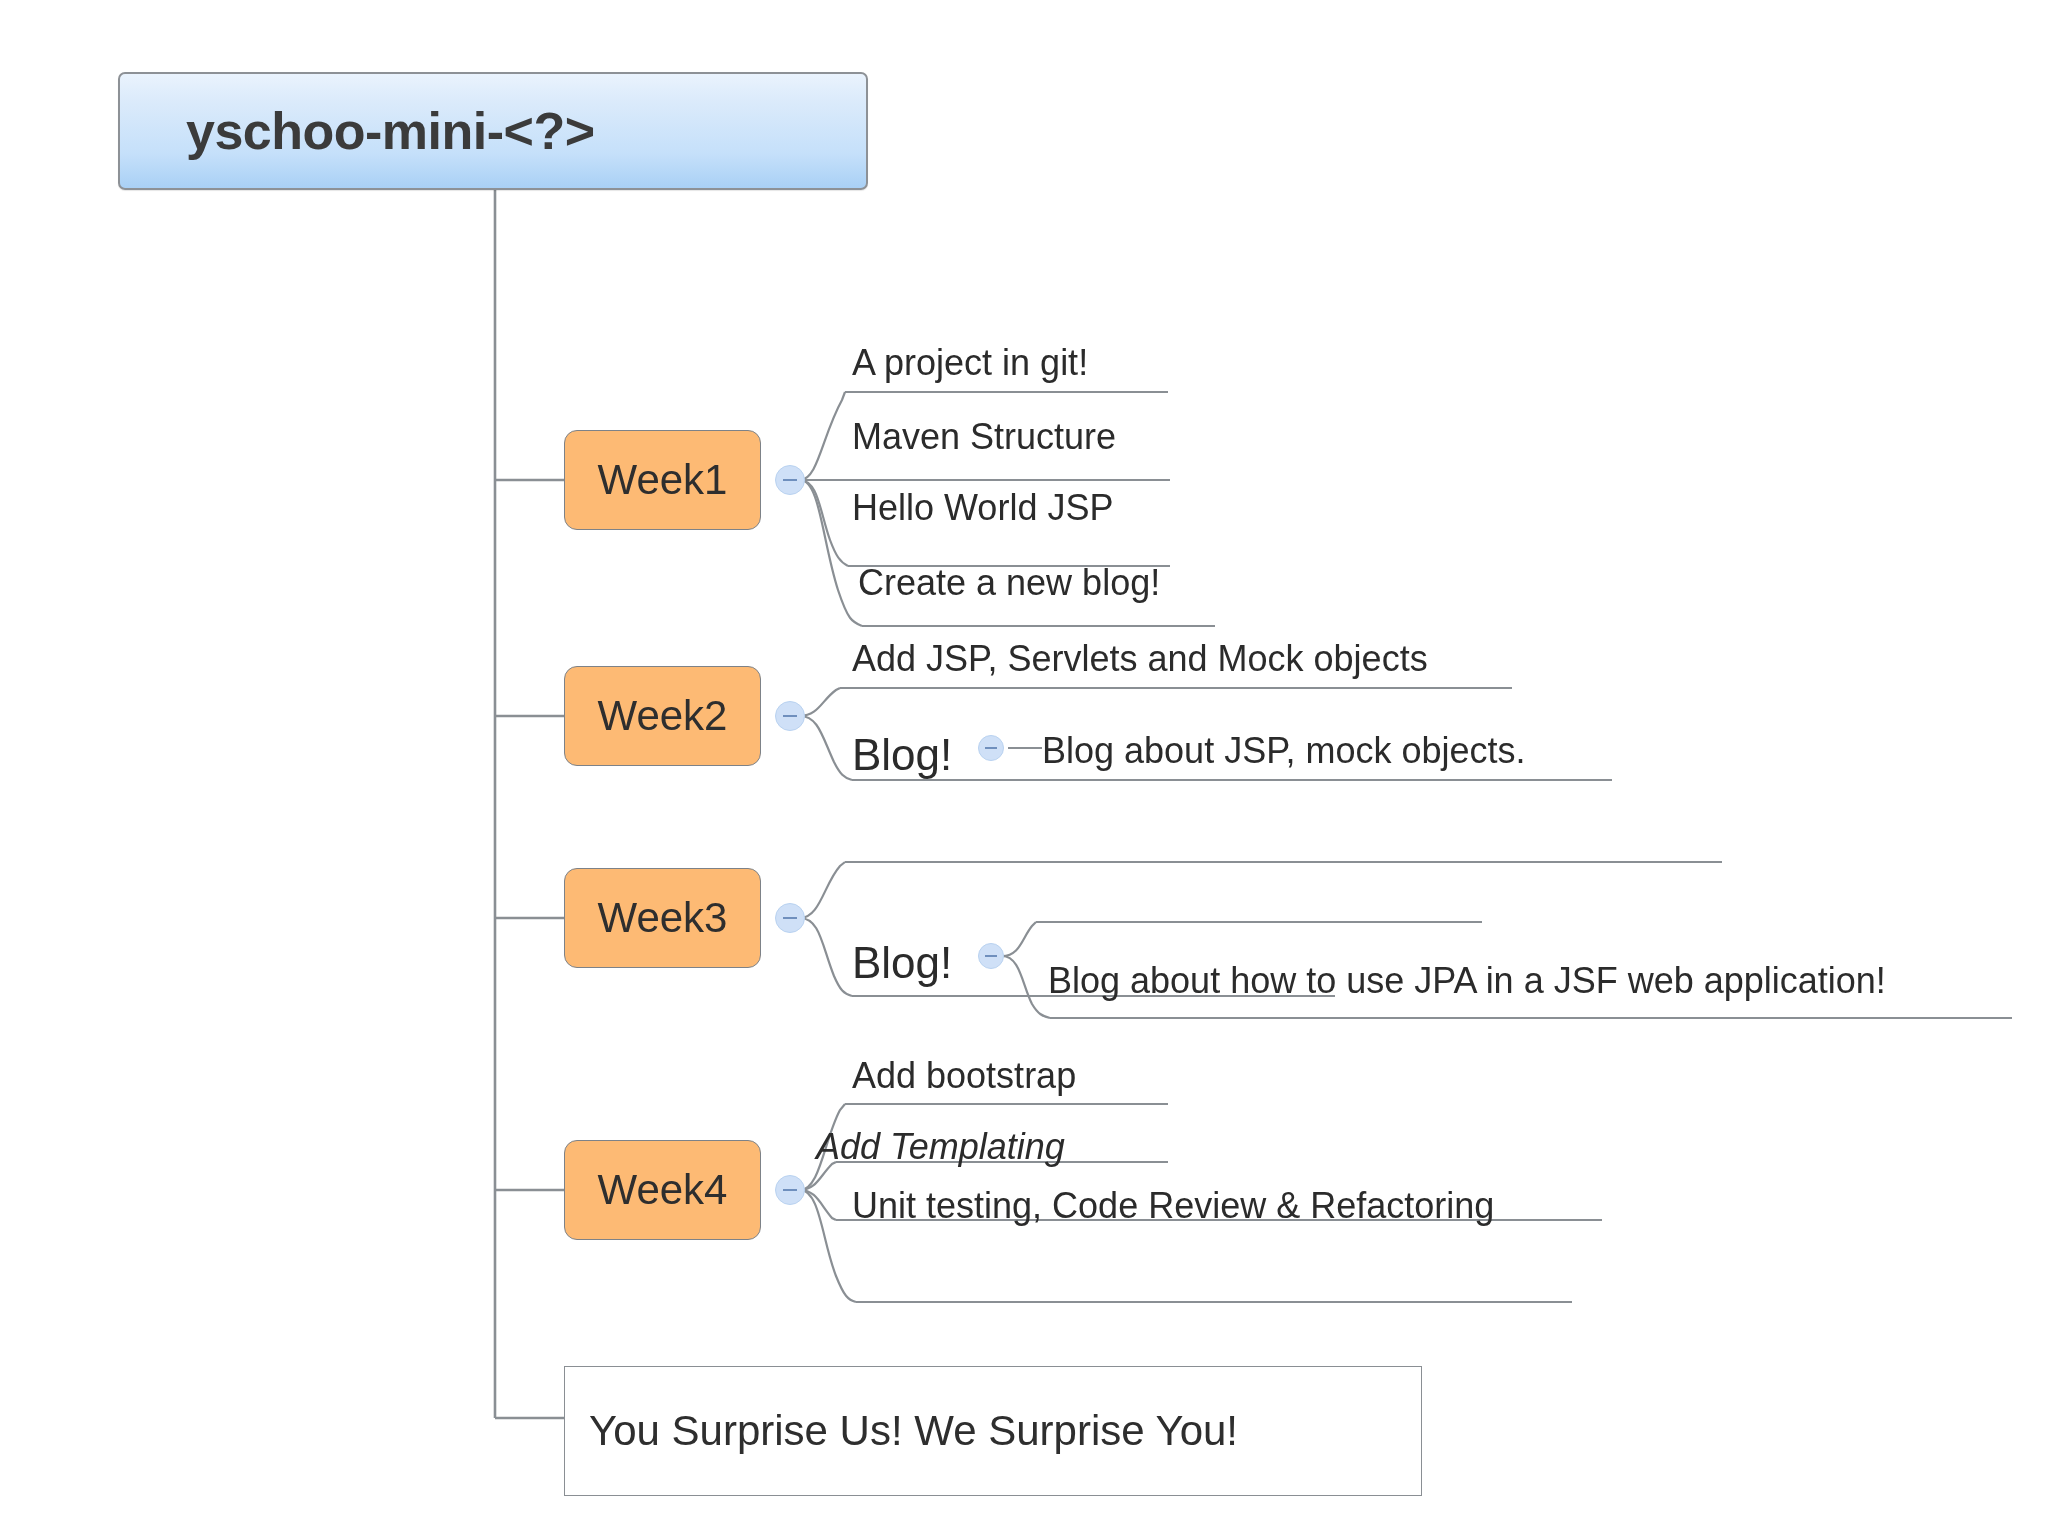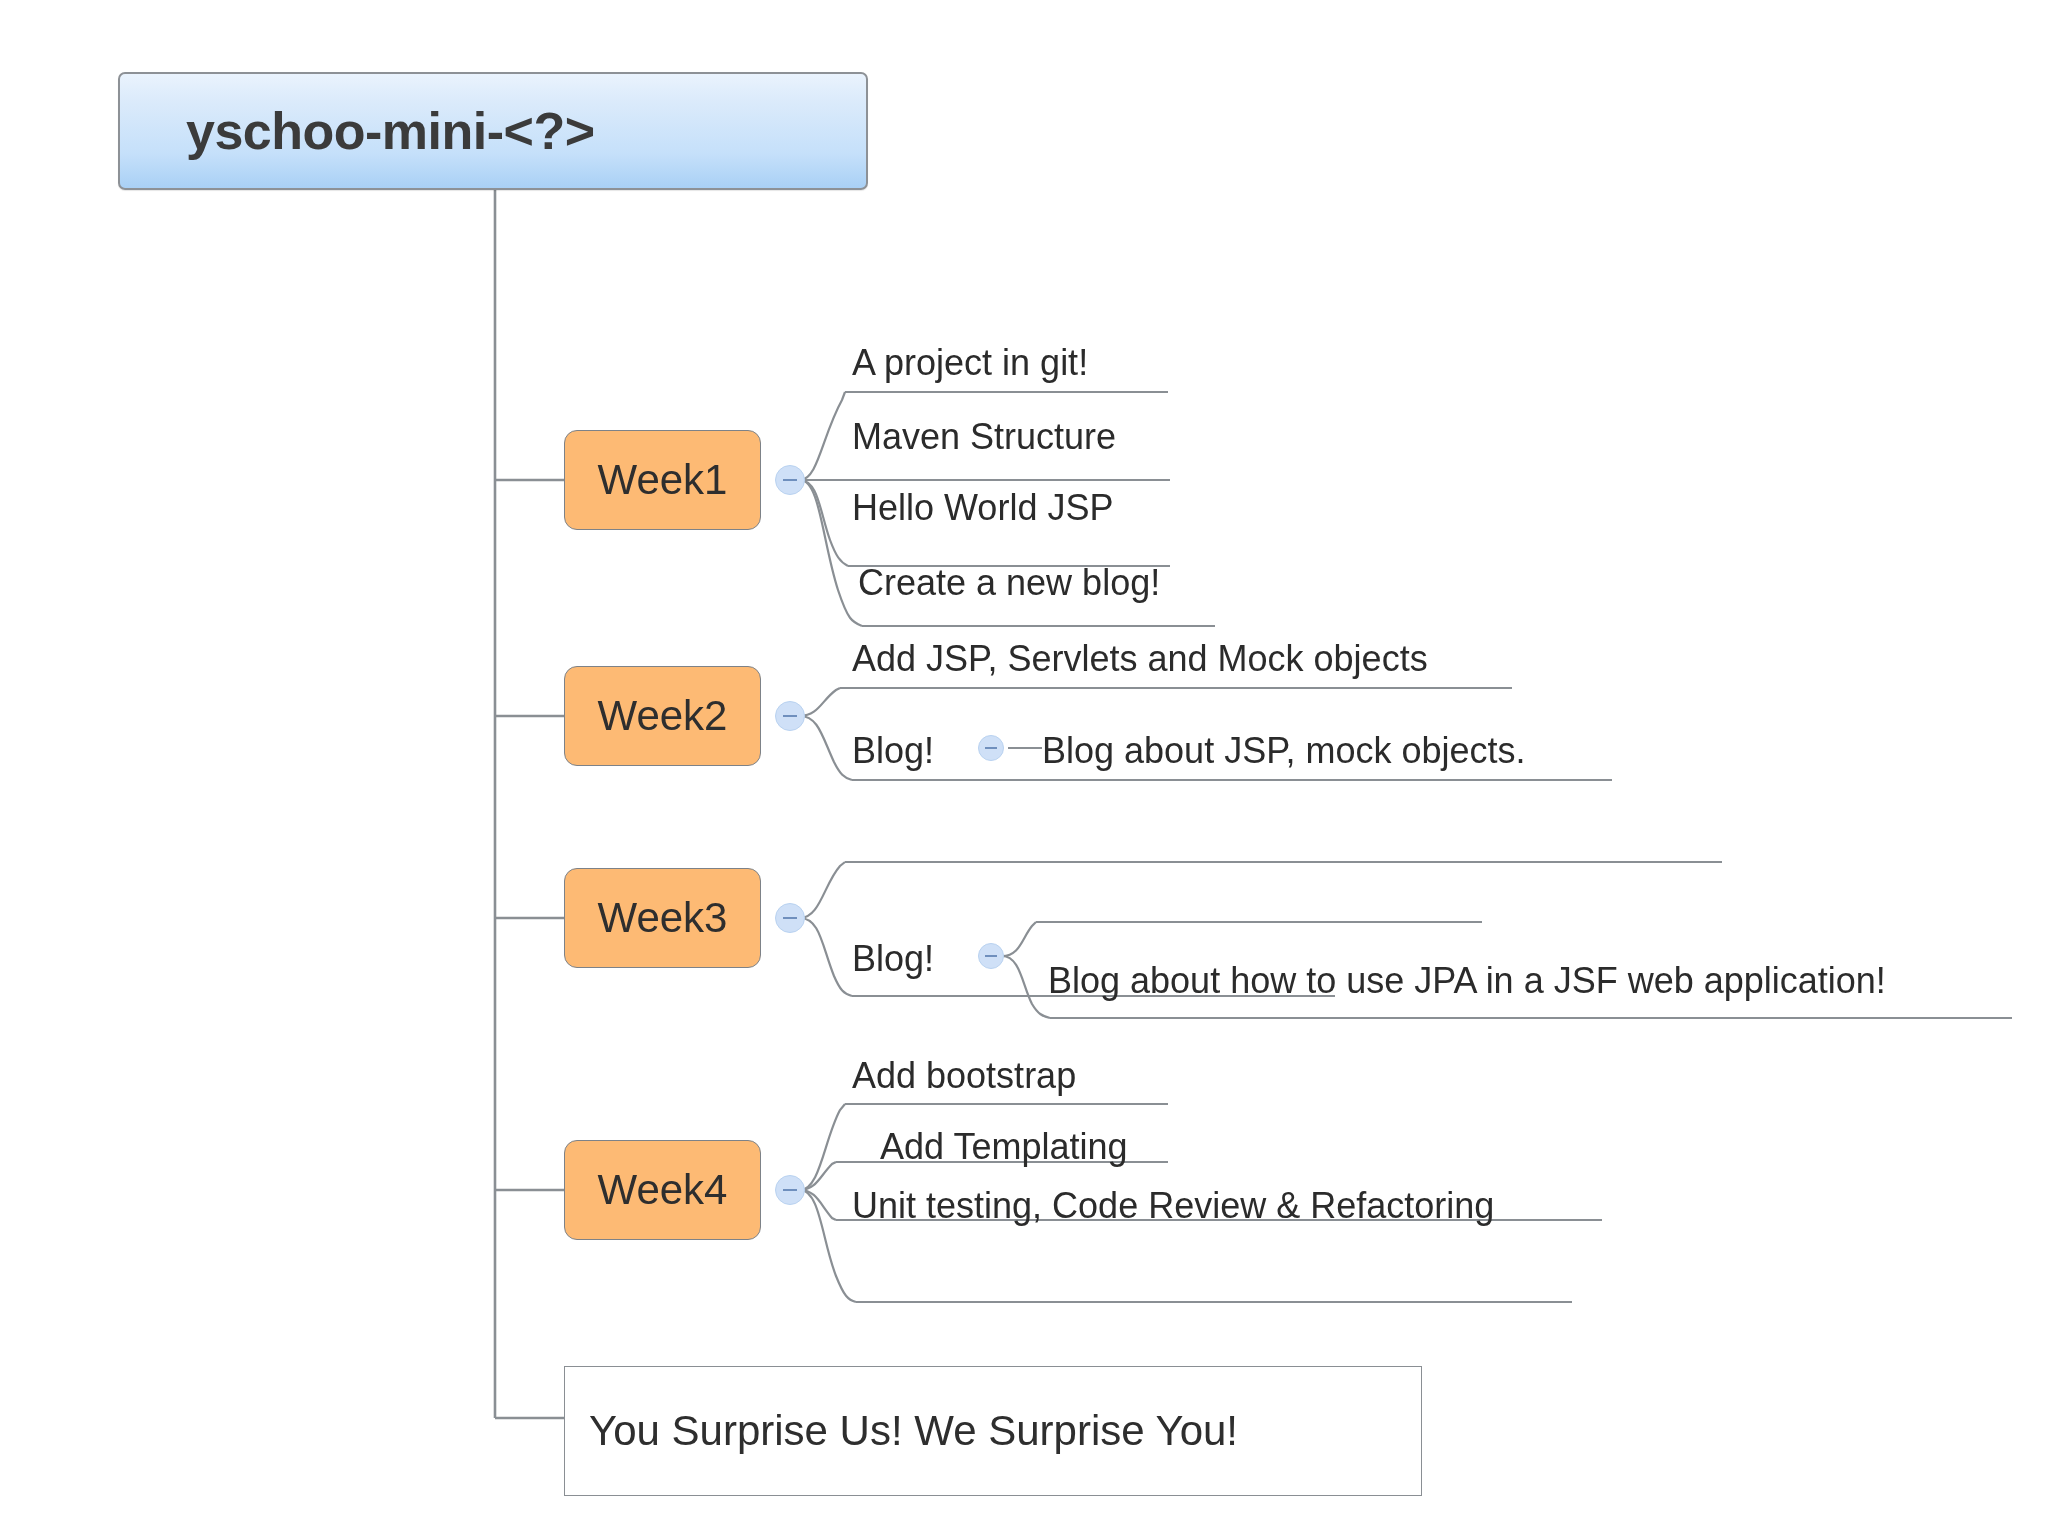--- a/index.html
+++ b/index.html
@@ -97,21 +97,21 @@
   
   .leaf {
     position: absolute;
     font-size: 36px;
     color: #2b2b2b;
     white-space: nowrap;
     line-height: 1;
   }
   .leaf-mid {
     position: absolute;
-    font-size: 36px;
+    font-size: 44px;
     color: #2b2b2b;
     white-space: nowrap;
     line-height: 1;
   }
 
   
   .toggle {
     position: absolute;
     width: 30px;
     height: 30px;
@@ -246,20 +246,20 @@
   <div class="toggle small" style="left:978px; top:943px;"></div>
 
   <div class="leaf" style="left:1048px; top:963px;">Blog about how to use JPA in a JSF web application!</div>
 
   <div class="week-node" style="left:564px; top:1140px;">
     <span class="week-label">Week4</span>
   </div>
   <div class="toggle" style="left:775px; top:1175px;"></div>
 
   <div class="leaf" style="left:852px; top:1058px;">Add bootstrap</div>
-  <div class="leaf" style="left:880px; top:1129px;">Add Templating</div>
+  <div class="leaf" style="left:816px; top:1129px;font-style:italic;">Add Templating</div>
   <div class="leaf" style="left:852px; top:1188px;">Unit testing, Code Review &amp; Refactoring</div>
 
   <div class="surprise-node">
     <span class="surprise-label">You Surprise Us! We Surprise You!</span>
   </div>
 
 </div>
 
 </body></html>

